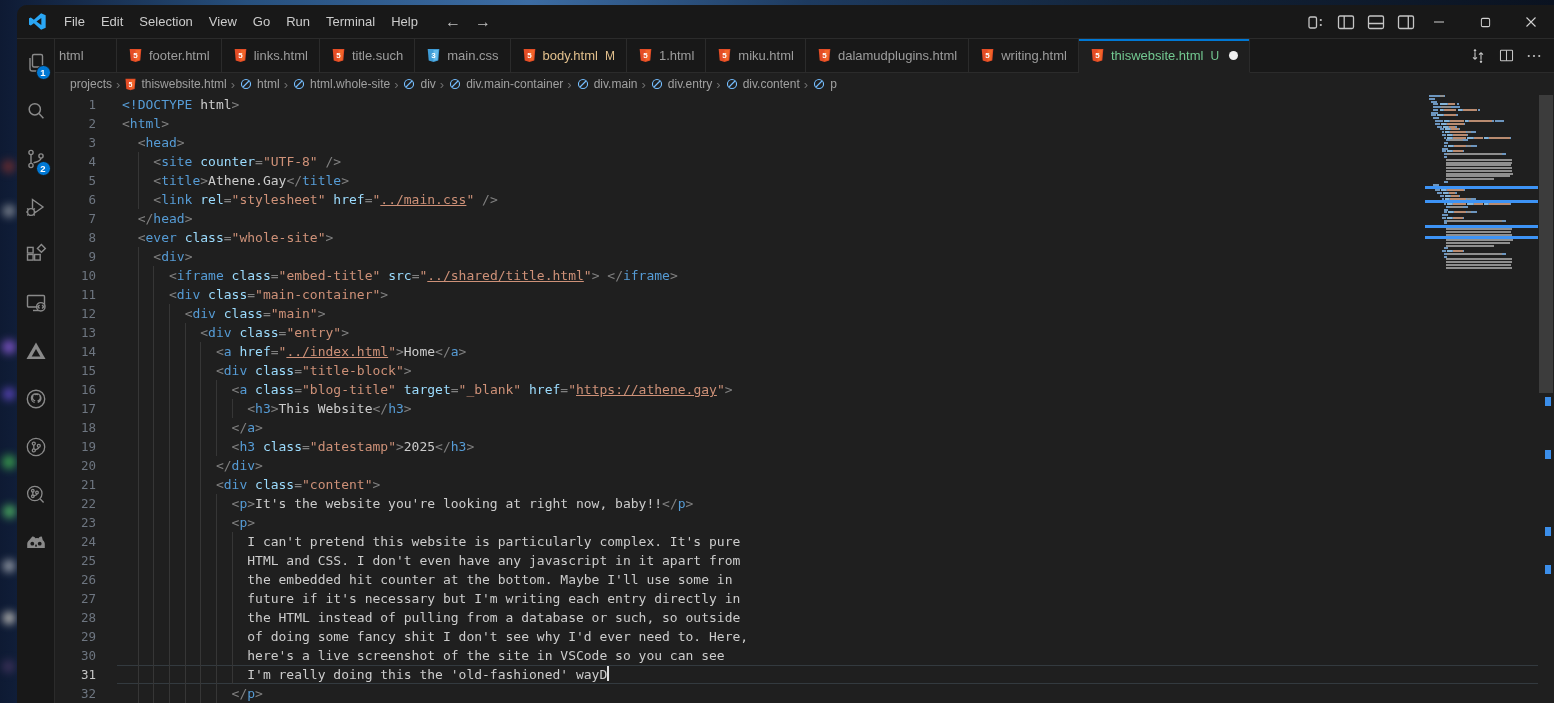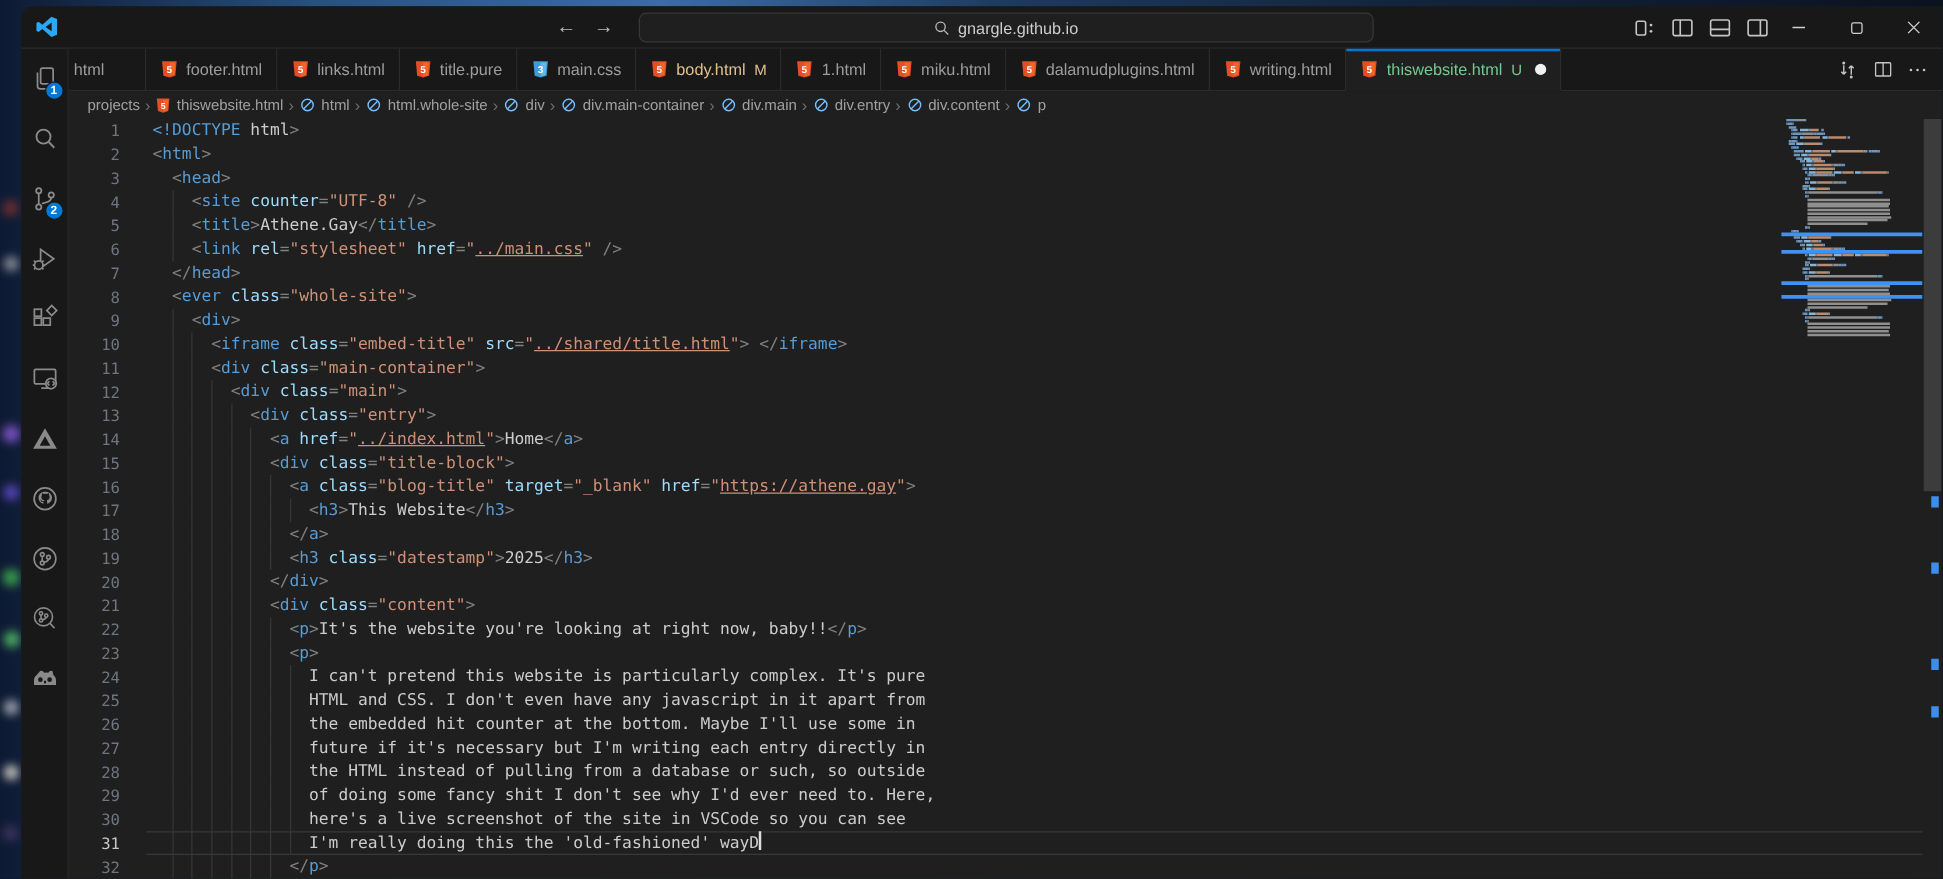--- a/index.html
+++ b/index.html
@@ -102,30 +102,33 @@
   <div class="wall-blob" style="left:3px;top:612px;width:12px;height:12px;background:#e7e2d8"></div>
   <div class="wall-blob" style="left:2px;top:660px;width:13px;height:13px;background:#43355f"></div>
 </div>
 
 <div class="window">
 
   <div class="titlebar">
     <svg class="vsc-logo" viewBox="0 0 16 16">
       <path fill="#2aa7f5" d="M11.4.3 4.6 6.4 1.7 4.2 0 5v6l1.7.8 2.9-2.2 6.8 6.1 4.3-1.8V2.1L11.4.3zM11.6 4.7v6.6L7 8l4.6-3.3z"></path>
     </svg>
+    <div class="menus">
+        <div class="menu">File</div>
+        <div class="menu">Edit</div>
+        <div class="menu">Selection</div>
+        <div class="menu">View</div>
+        <div class="menu">Go</div>
+        <div class="menu">Run</div>
+        <div class="menu">Terminal</div>
+        <div class="menu">Help</div>
+      </div>
     <div class="nav-arrows">
       <span>←</span>
       <span>→</span>
-    </div>
-    <div class="searchbox">
-      <svg width="13" height="13" viewBox="0 0 16 16">
-        <circle cx="6.7" cy="6.7" r="4.6" fill="none" stroke="#b9b9b9" stroke-width="1.3"></circle>
-        <path d="m10.2 10.2 4 4" stroke="#b9b9b9" stroke-width="1.3"></path>
-      </svg>
-      <span>gnargle.github.io</span>
     </div>
     <div class="tb-icons">
       <svg class="tb-icon" viewBox="0 0 20 20" fill="none" stroke="currentColor" stroke-width="1.3">
         <rect x="3" y="5" width="7.5" height="11" rx="1.5"></rect>
           <circle cx="14.8" cy="8" r="1.1" fill="currentColor" stroke="none"></circle>
           <circle cx="14.8" cy="13" r="1.1" fill="currentColor" stroke="none"></circle>
         </svg>
       <svg class="tb-icon" viewBox="0 0 20 20" fill="none" stroke="currentColor" stroke-width="1.3">
         <rect x="2.5" y="4" width="15" height="12.5" rx="1.5"></rect>
           <path d="M8.2 4v12.5"></path>
@@ -272,21 +275,21 @@
             <span>links.html</span>
           </div>
           <div class="tab c-default">
             <span style="display: flex;">
               <svg class="ticon" viewBox="0 0 16 16">
                 <path d="M1.8 1h12.4l-1.1 12.4L8 15l-5.1-1.6z" fill="#e44d26"></path>
                 <path d="M8 2.2v11.6l4.1-1.3.9-10.3z" fill="#f16529"></path>
                 <text x="8" y="11" font-size="8.5" font-weight="bold" fill="#fff" text-anchor="middle" font-family="Liberation Sans,sans-serif">5</text>
               </svg>
             </span>
-            <span>title.pure</span>
+            <span>title.such</span>
           </div>
           <div class="tab c-default">
             <span style="display: flex;">
               <svg class="ticon" viewBox="0 0 16 16">
                 <path d="M1.8 1h12.4l-1.1 12.4L8 15l-5.1-1.6z" fill="#3f9cd6"></path>
                 <path d="M8 2.2v11.6l4.1-1.3.9-10.3z" fill="#64b9e8"></path>
                 <text x="8" y="11" font-size="8.5" font-weight="bold" fill="#fff" text-anchor="middle" font-family="Liberation Sans,sans-serif">3</text>
               </svg>
             </span>
             <span>main.css</span>

